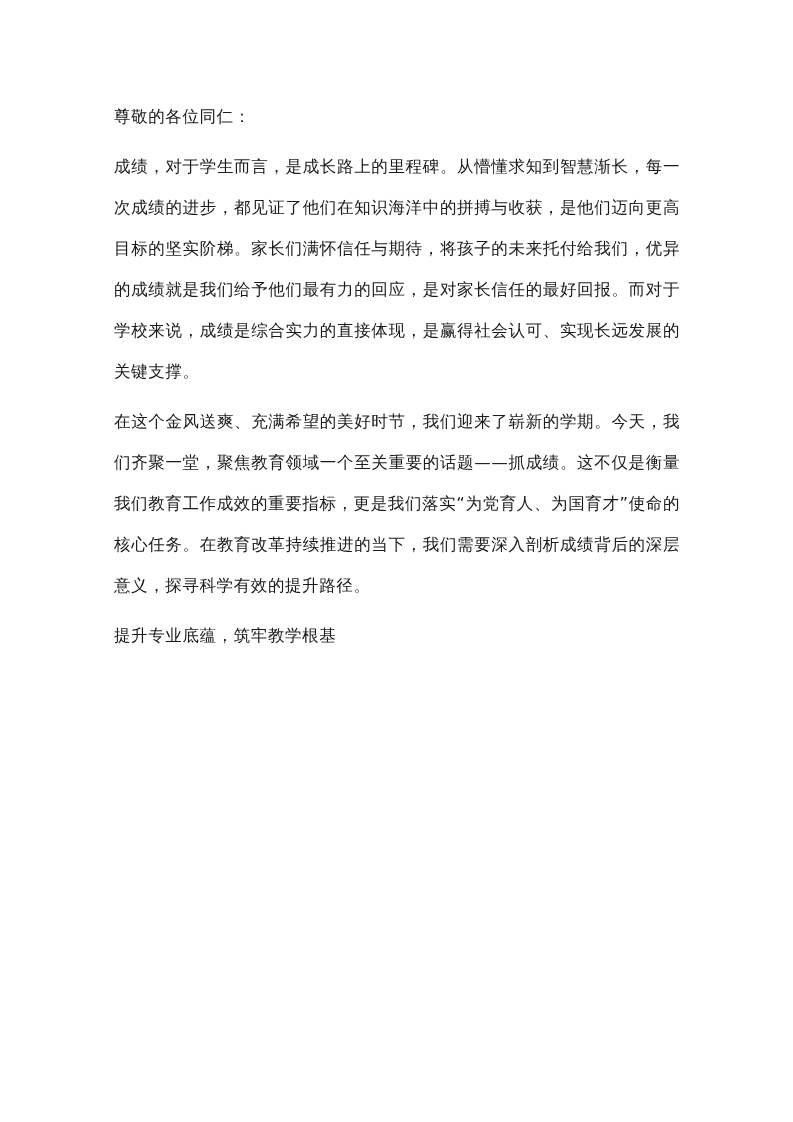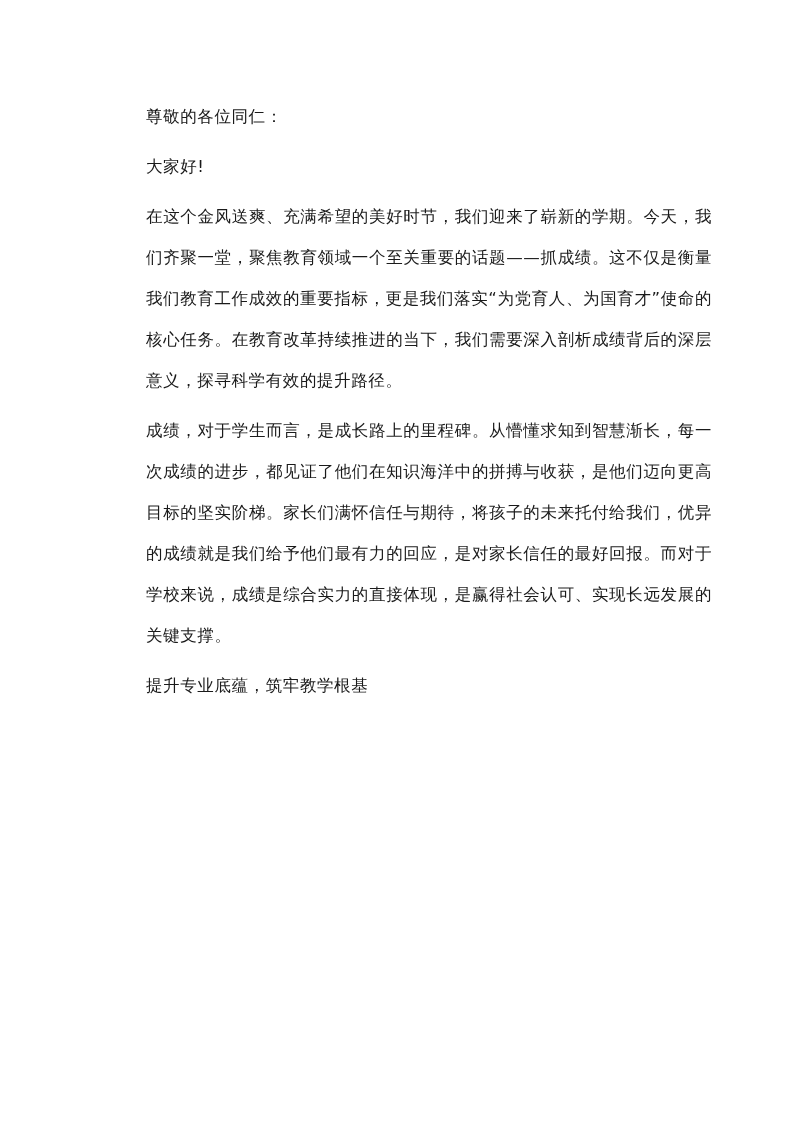--- a/index.html
+++ b/index.html
@@ -17,21 +17,20 @@
     height: 1122px;
     background: #ffffff;
     box-sizing: border-box;
     overflow: hidden;
   }
   .content {
     position: absolute;
     left: 114px;
     top: 96px;
     width: 566px;
-    margin-left: 32px;
   }
   .para {
     font-size: 16.5px;
     line-height: 41px;
     letter-spacing: 0.6px;
     text-align: justify;
     text-justify: inter-ideograph;
     margin: 0 0 9px 0;
     color: #1a1a1a;
   }
@@ -42,18 +41,17 @@
     text-align: left;
     font-family: Liberation Serif, serif;
   }
 </style>
 </head>
 <body>
 
 <div class="page">
   <div class="content">
     <p class="para short">尊敬的各位同仁：</p>
-    <p class="para short">大家好!</p>
+    <p class="para">成绩，对于学生而言，是成长路上的里程碑。从懵懂求知到智慧渐长，每一次成绩的进步，都见证了他们在知识海洋中的拼搏与收获，是他们迈向更高目标的坚实阶梯。家长们满怀信任与期待，将孩子的未来托付给我们，优异的成绩就是我们给予他们最有力的回应，是对家长信任的最好回报。而对于学校来说，成绩是综合实力的直接体现，是赢得社会认可、实现长远发展的关键支撑。</p>
     <p class="para">在这个金风送爽、充满希望的美好时节，我们迎来了崭新的学期。今天，我们齐聚一堂，聚焦教育领域一个至关重要的话题——抓成绩。这不仅是衡量我们教育工作成效的重要指标，更是我们落实“为党育人、为国育才”使命的核心任务。在教育改革持续推进的当下，我们需要深入剖析成绩背后的深层意义，探寻科学有效的提升路径。</p>
-    <p class="para">成绩，对于学生而言，是成长路上的里程碑。从懵懂求知到智慧渐长，每一次成绩的进步，都见证了他们在知识海洋中的拼搏与收获，是他们迈向更高目标的坚实阶梯。家长们满怀信任与期待，将孩子的未来托付给我们，优异的成绩就是我们给予他们最有力的回应，是对家长信任的最好回报。而对于学校来说，成绩是综合实力的直接体现，是赢得社会认可、实现长远发展的关键支撑。</p>
     <p class="para heading">提升专业底蕴，筑牢教学根基</p>
   </div>
 </div>
 
 </body></html>

